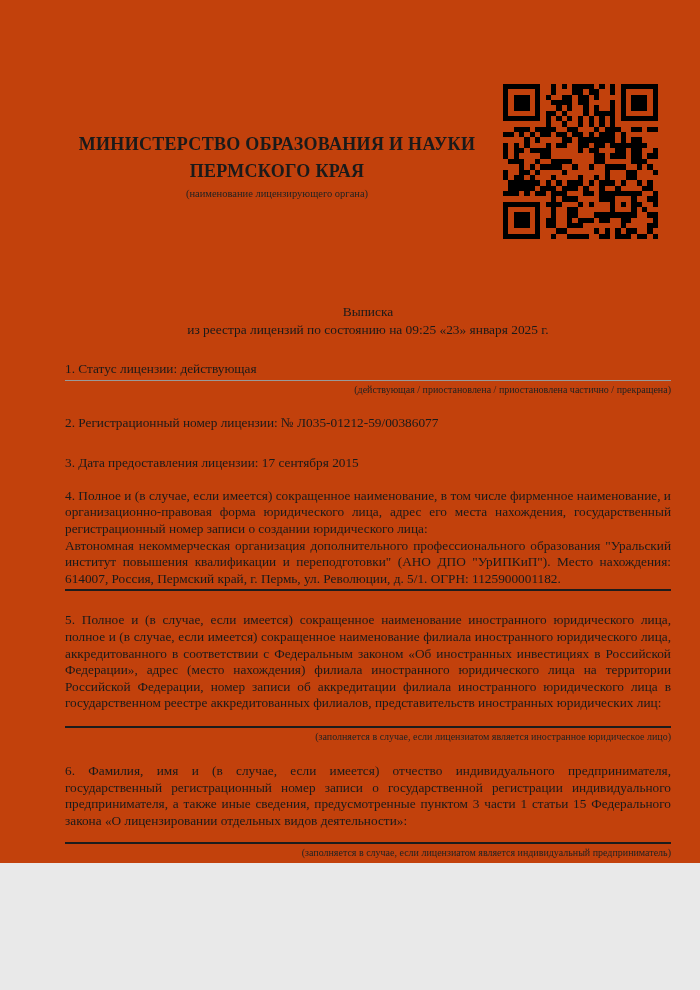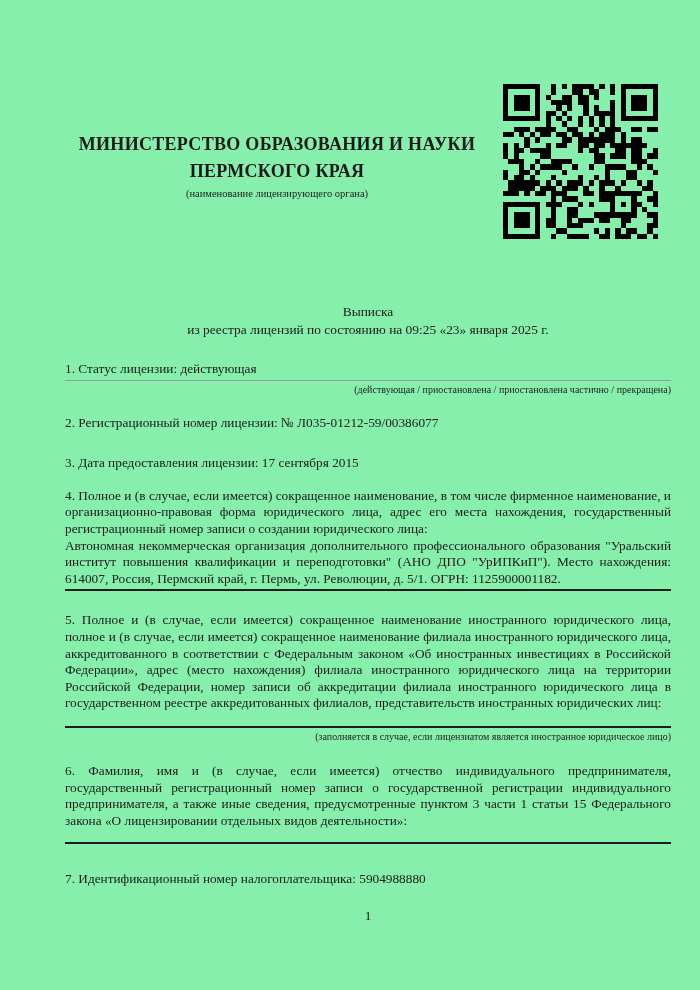--- a/index.html
+++ b/index.html
@@ -3,22 +3,22 @@
 <meta charset="utf-8">
 <style>
   * { margin:0; padding:0; box-sizing:border-box; }
   html,body { background:#e9e9e9; }
   body {
     width:700px; height:990px;
     font-family:"Liberation Serif","DejaVu Serif",serif;
     color:#1a1a1a;
   }
   .page {
-    position:relative; width:700px; height:990px;
-    background:#86efac; overflow:hidden;
+    position:relative; width:700px; height:863px;
+    background:#c2410c; overflow:hidden;
   }
   .content {
     position:absolute; left:65px; top:0; width:606px;
   }
   
   .doc-header { position:relative; height:303px; }
   .ministry {
     position:absolute; top:131px; left:0; width:424px; text-align:center;
   }
   .ministry-name {
@@ -103,20 +103,21 @@
 
     <div class="item it5">
       <div class="para">5. Полное и (в случае, если имеется) сокращенное наименование иностранного юридического лица, полное и (в случае, если имеется) сокращенное наименование филиала иностранного юридического лица, аккредитованного в соответствии с Федеральным законом «Об иностранных инвестициях в Российской Федерации», адрес (место нахождения) филиала иностранного юридического лица на территории Российской Федерации, номер записи об аккредитации филиала иностранного юридического лица в государственном реестре аккредитованных филиалов, представительств иностранных юридических лиц:</div>
       <div class="rule"></div>
       <div class="caption">(заполняется в случае, если лицензиатом является иностранное юридическое лицо)</div>
     </div>
 
     <div class="item it6">
       <div class="para">6. Фамилия, имя и (в случае, если имеется) отчество индивидуального предпринимателя, государственный регистрационный номер записи о государственной регистрации индивидуального предпринимателя, а также иные сведения, предусмотренные пунктом 3 части 1 статьи 15 Федерального закона «О лицензировании отдельных видов деятельности»:</div>
       <div class="rule"></div>
+      <div class="caption">(заполняется в случае, если лицензиатом является индивидуальный предприниматель)</div>
     </div>
 
     <div class="item it7">
       <div class="line">7. Идентификационный номер налогоплательщика: 5904988880</div>
     </div>
 
     <div class="page-number">1</div>
 
   </div>
 </div>

